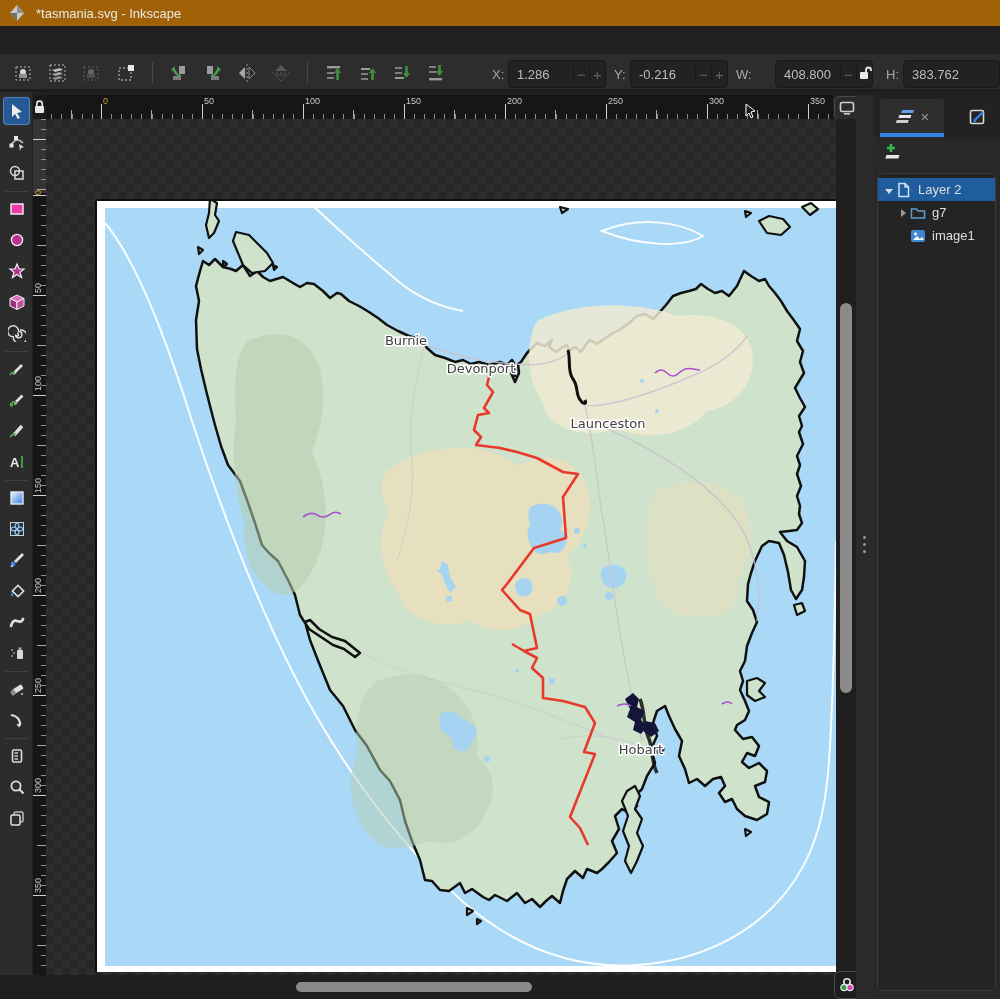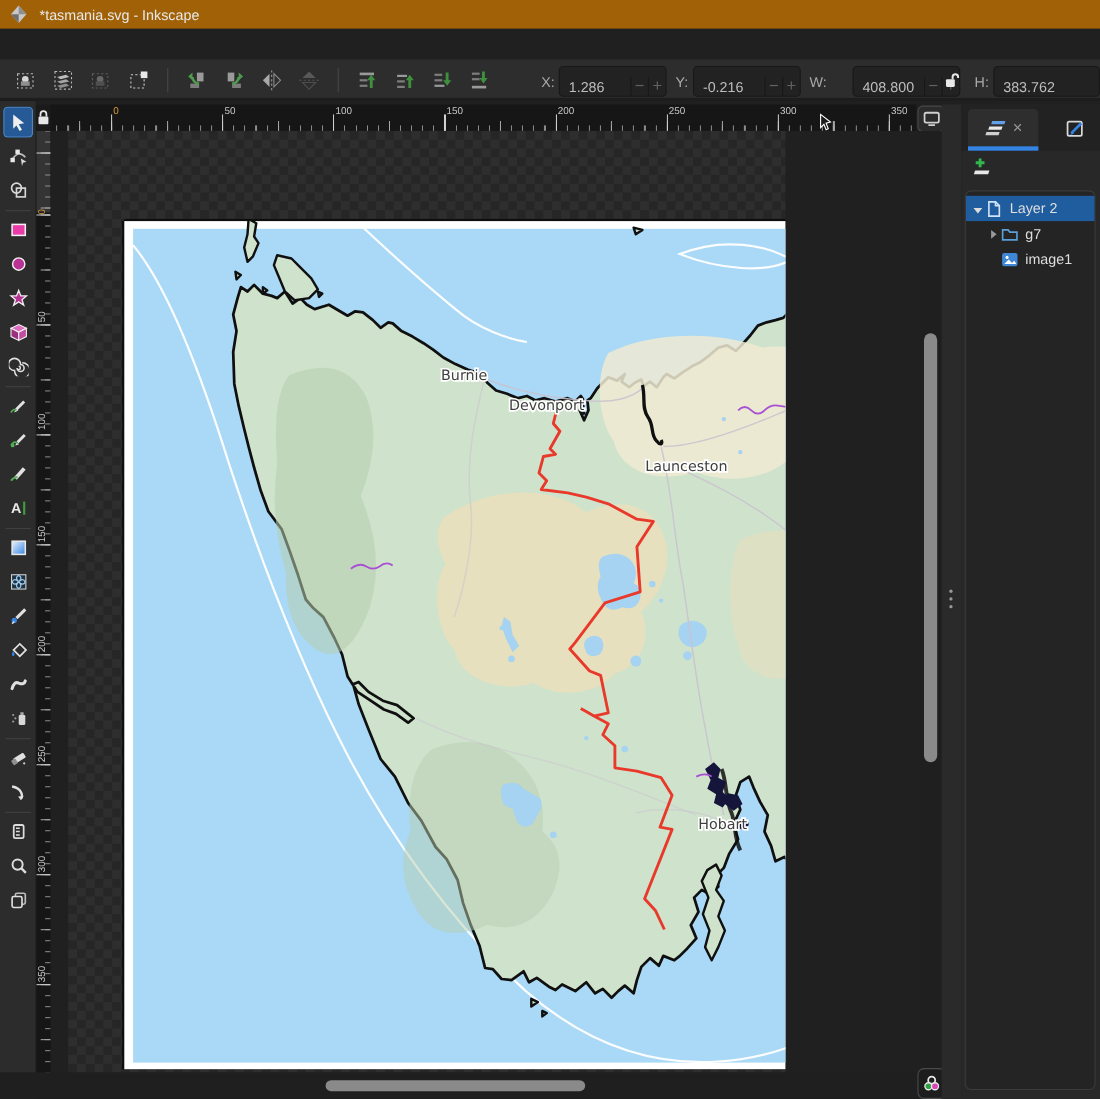--- a/index.html
+++ b/index.html
@@ -12,42 +12,42 @@
   
   #menubar{left:0;top:26px;width:1000px;height:28px;background:#232323;display:flex;align-items:center;}
   .menu-item{color:#d6d6d6;font-size:13px;padding:5px 11px;cursor:default;}
   
   #cmdbar{left:0;top:54px;width:1000px;height:38px;background:#2d2d2d;border-bottom:3px solid #1d1d1d;box-sizing:border-box;}
   .tbtn{position:absolute;top:4px;width:32px;height:30px;border-radius:4px;display:flex;align-items:center;justify-content:center;}
   .vsep{position:absolute;top:8px;width:1px;height:22px;background:#474747;}
   .dim{opacity:.35;}
   .flabel{position:absolute;top:13px;color:#a8a8a8;font-size:13px;}
   .spin{position:absolute;top:6px;height:26px;background:#222;border:1px solid #181818;border-radius:4px;
-        display:flex;align-items:flex-end;overflow:hidden;}
+        display:flex;align-items:center;overflow:hidden;}
   .spin input{background:transparent;border:0;color:#bdbdbd;font-size:13px;width:54px;padding:0 2px 0 8px;
         font-family:"Liberation Sans",sans-serif;outline:none;}
   .sbtn{width:20px;display:flex;align-items:center;justify-content:center;color:#636363;
         border-left:1px solid #181818;font-size:15px;}
   
   #toolbox{left:0;top:92px;width:33px;height:883px;background:#2c2c2c;border-right:1px solid #242424;box-sizing:border-box;}
   .tool{position:absolute;left:3px;width:27px;height:28px;border-radius:4px;display:flex;align-items:center;justify-content:center;}
   .tool.active{background:#255a96;box-shadow:inset 0 0 0 1px #4e86bf;}
   .tooldiv{position:absolute;left:5px;width:23px;height:1px;background:#404040;}
   
   #hruler{left:46px;top:95px;width:787px;height:24px;background:#161616;overflow:hidden;}
   .hlab{position:absolute;top:1px;font-size:9px;color:#c8c8c8;}
   .vlab{position:absolute;left:0px;width:12px;height:22px;font-size:9px;color:#c8c8c8;
         writing-mode:vertical-rl;transform:rotate(180deg);text-align:left;}
   .zero{color:#d89a3a;}
   .htick{position:absolute;left:0;right:0;bottom:0;}
   #vruler{left:33px;top:119px;width:13px;height:856px;background:#161616;overflow:hidden;}
   .vtick{position:absolute;top:0;bottom:0;right:0;}
   #ruler-corner{left:33px;top:95px;width:13px;height:24px;background:#1b1b1b;}
   
-  #canvas{left:62px;top:119px;width:652px;height:856px;
+  #canvas{left:46px;top:119px;width:790px;height:856px;
     background:repeating-conic-gradient(#2e2e2e 0% 25%,#262626 0% 50%) 0 0/16px 16px;overflow:hidden;}
   #page{position:absolute;left:51px;top:82px;width:739px;height:771px;background:#fff;
         box-shadow:-2px 0 0 #0e0e0e, 0 -2px 0 #0e0e0e;}
   
   #vscroll{left:836px;top:119px;width:20px;height:856px;background:#1f1f1f;}
   #vscroll .thumb{position:absolute;left:4px;top:184px;width:12px;height:390px;border-radius:6px;background:#8a8a8a;}
   #statusbar{left:0;top:975px;width:856px;height:24px;background:#1f1f1f;}
   #statusbar .thumb{position:absolute;left:296px;top:7px;width:236px;height:10px;border-radius:5px;background:#8a8a8a;}
   #corner-sw{left:0;top:975px;width:33px;height:24px;background:#262626;}
   

